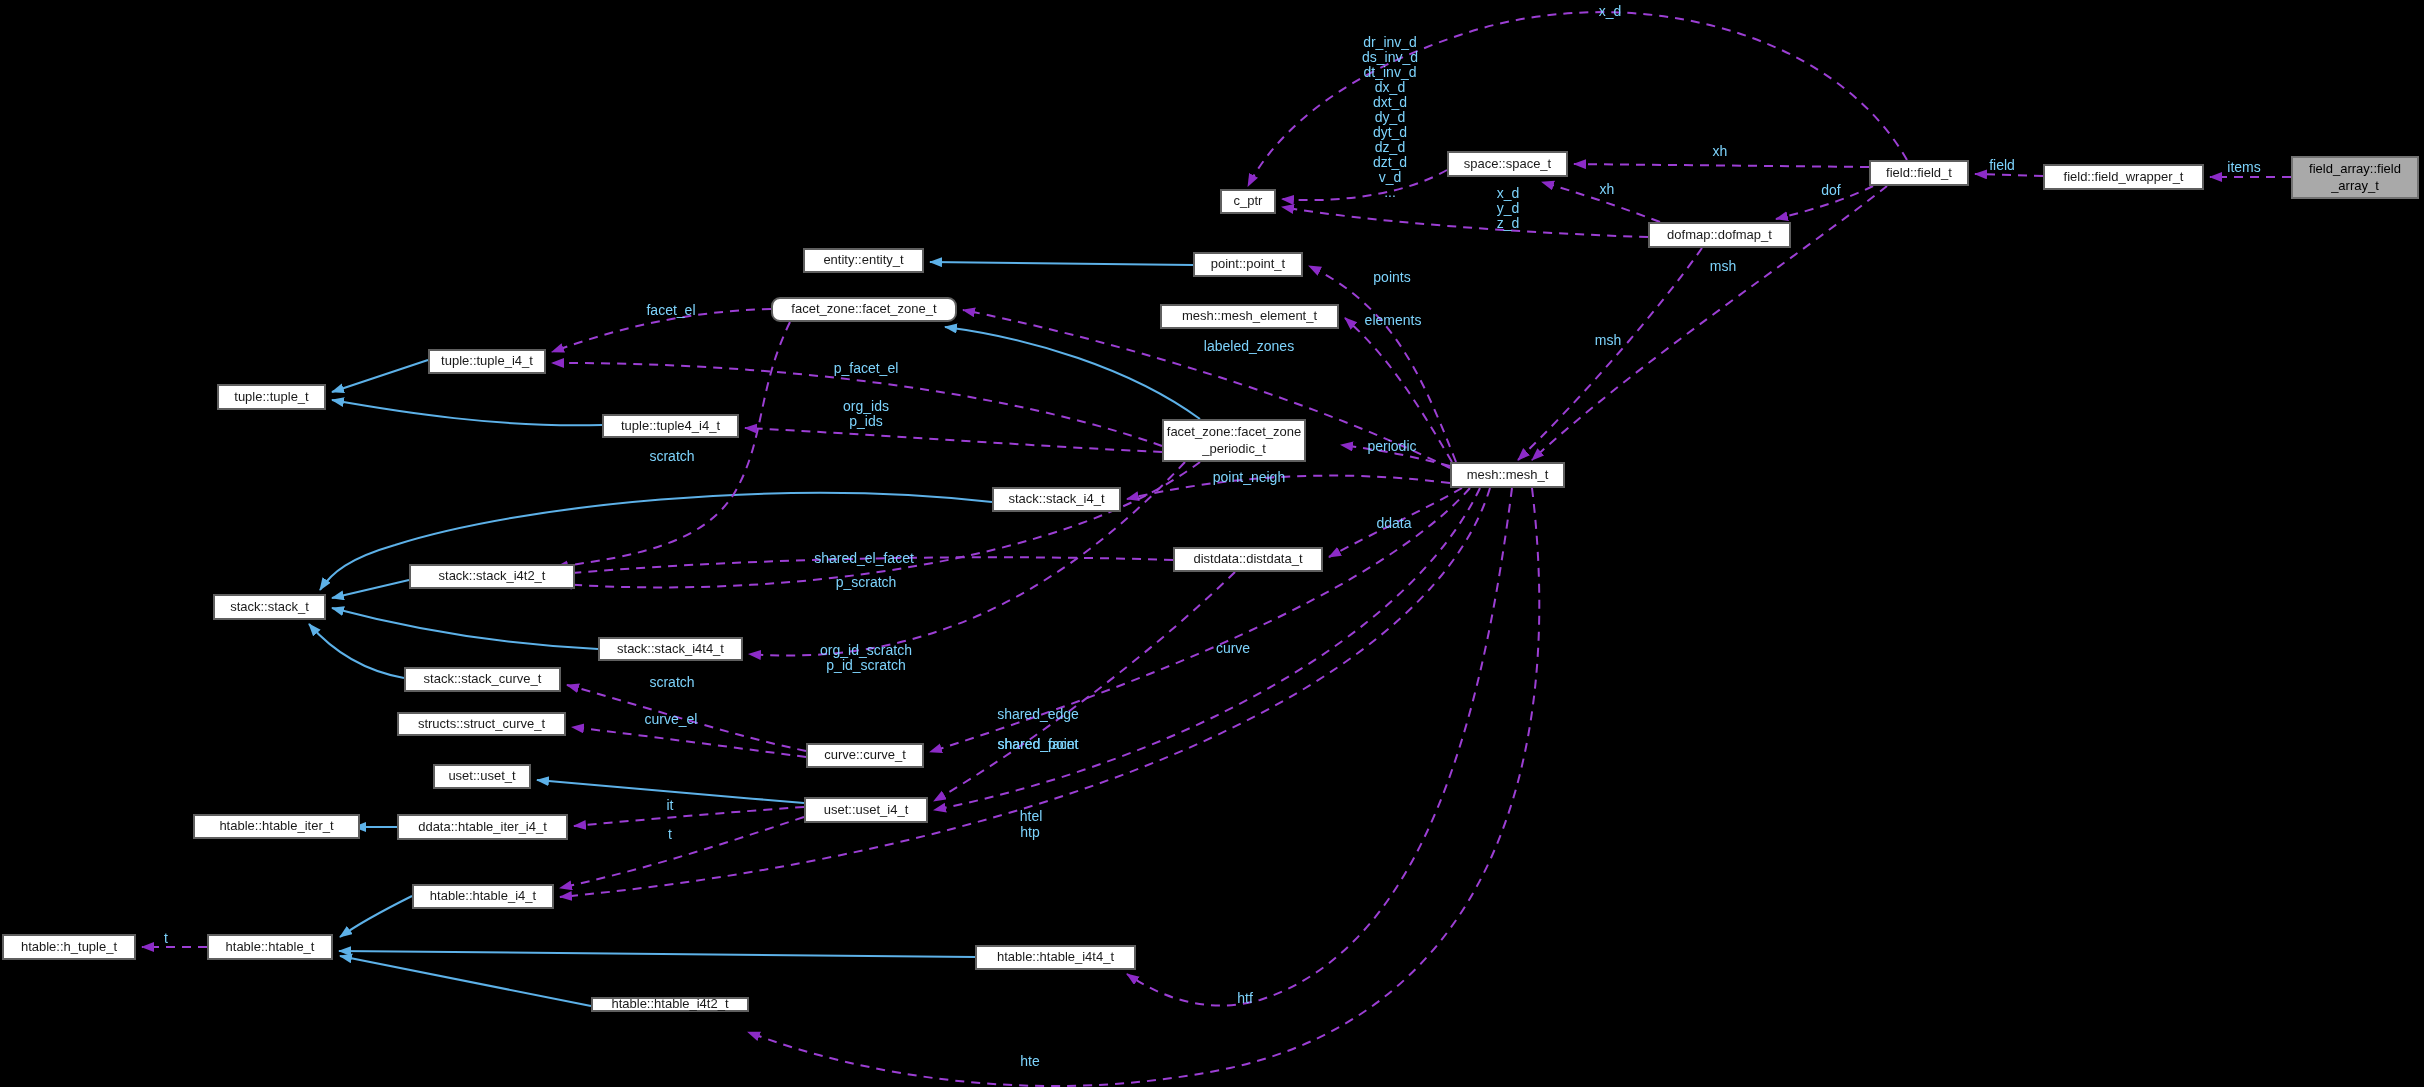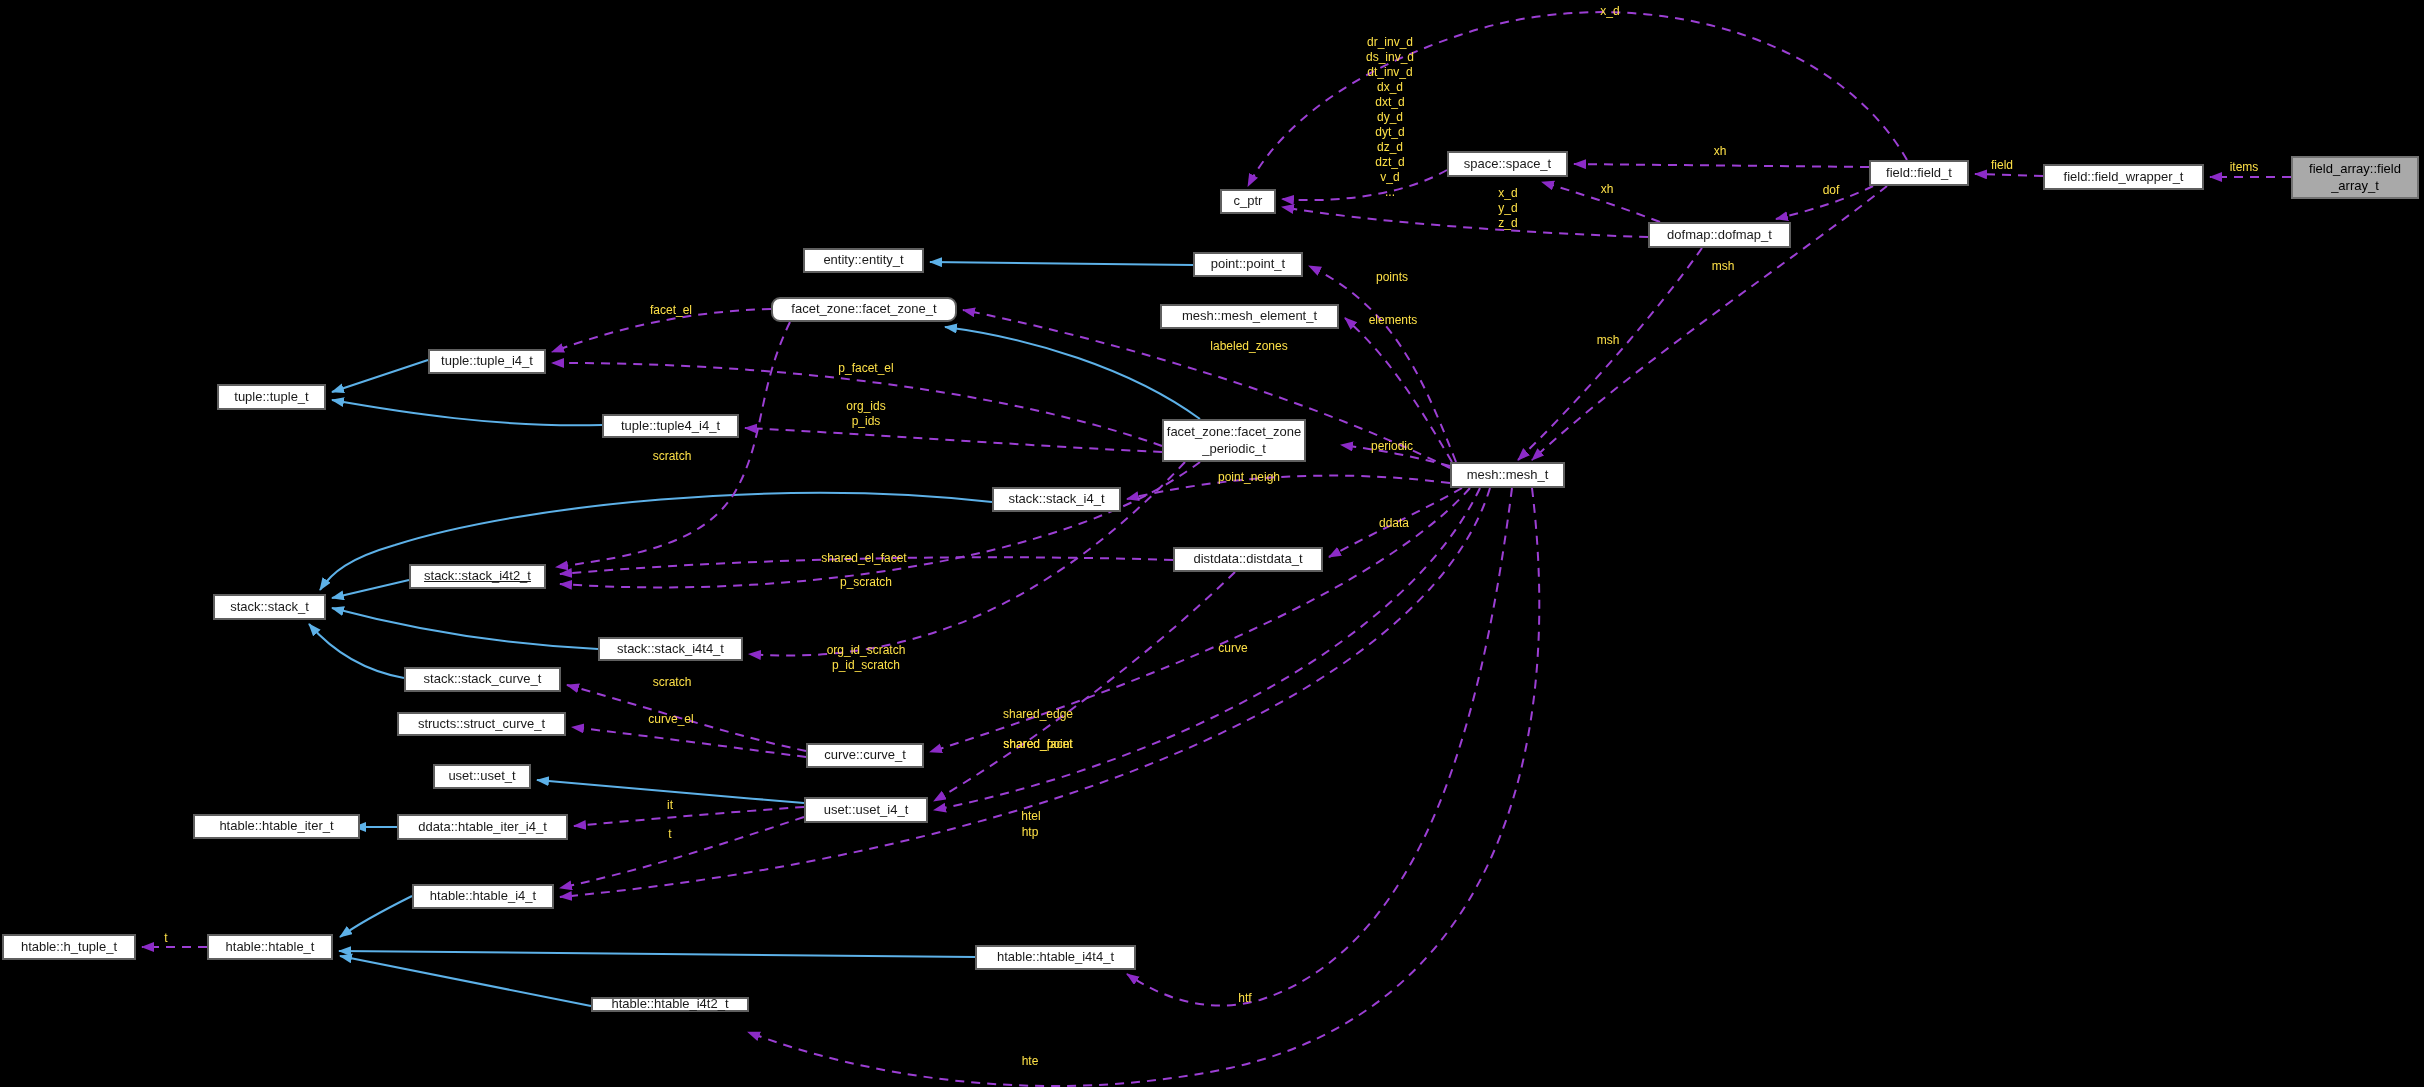--- a/index.html
+++ b/index.html
@@ -23,22 +23,22 @@
     display:flex;align-items:center;justify-content:center;
     text-align:center;
     white-space:pre-line;
     box-sizing:border-box;
     z-index:3;
     cursor:pointer;
   }
   .node.gray{background:#a9a9a9;border-color:#727272;color:#000;}
   .edge-label{
     position:absolute;
-    color:#fde047;
-    font-size:12px;
+    color:#7dd3fc;
+    font-size:14px;
     white-space:nowrap;
     transform:translate(-50%,-50%);
     z-index:2;
   }
 </style>
 </head>
 <body>
 
 <div id="diagram-canvas">
     <svg id="edge-svg" viewBox="0 0 2424 1087">
@@ -160,21 +160,21 @@
     <div class="node" style="left: 1160px; top: 304px; width: 179px; height: 25px;">mesh::mesh_element_t</div>
     <div class="node" style="left: 771px; top: 297px; width: 186px; height: 25px; border-radius: 9px;">facet_zone::facet_zone_t</div>
     <div class="node" style="left: 428px; top: 349px; width: 118px; height: 25px;">tuple::tuple_i4_t</div>
     <div class="node" style="left: 217px; top: 384px; width: 109px; height: 26px;">tuple::tuple_t</div>
     <div class="node" style="left: 602px; top: 414px; width: 137px; height: 24px;">tuple::tuple4_i4_t</div>
     <div class="node" style="left: 1162px; top: 419px; width: 144px; height: 43px;">facet_zone::facet_zone
 _periodic_t</div>
     <div class="node" style="left: 1450px; top: 462px; width: 115px; height: 26px;">mesh::mesh_t</div>
     <div class="node" style="left: 992px; top: 487px; width: 129px; height: 25px;">stack::stack_i4_t</div>
     <div class="node" style="left: 1173px; top: 547px; width: 150px; height: 25px;">distdata::distdata_t</div>
-    <div class="node" style="left: 409px; top: 564px; width: 137px; height: 25px; text-decoration: underline;">stack::stack_i4t2_t</div>
+    <div class="node" style="left: 409px; top: 564px; width: 166px; height: 25px;">stack::stack_i4t2_t</div>
     <div class="node" style="left: 213px; top: 594px; width: 113px; height: 26px;">stack::stack_t</div>
     <div class="node" style="left: 598px; top: 637px; width: 145px; height: 24px;">stack::stack_i4t4_t</div>
     <div class="node" style="left: 404px; top: 667px; width: 157px; height: 25px;">stack::stack_curve_t</div>
     <div class="node" style="left: 397px; top: 712px; width: 169px; height: 24px;">structs::struct_curve_t</div>
     <div class="node" style="left: 806px; top: 743px; width: 118px; height: 25px;">curve::curve_t</div>
     <div class="node" style="left: 433px; top: 764px; width: 98px; height: 25px;">uset::uset_t</div>
     <div class="node" style="left: 804px; top: 797px; width: 124px; height: 26px;">uset::uset_i4_t</div>
     <div class="node" style="left: 193px; top: 814px; width: 167px; height: 25px;">htable::htable_iter_t</div>
     <div class="node" style="left: 397px; top: 814px; width: 171px; height: 26px;">ddata::htable_iter_i4_t</div>
     <div class="node" style="left: 412px; top: 884px; width: 142px; height: 25px;">htable::htable_i4_t</div>

